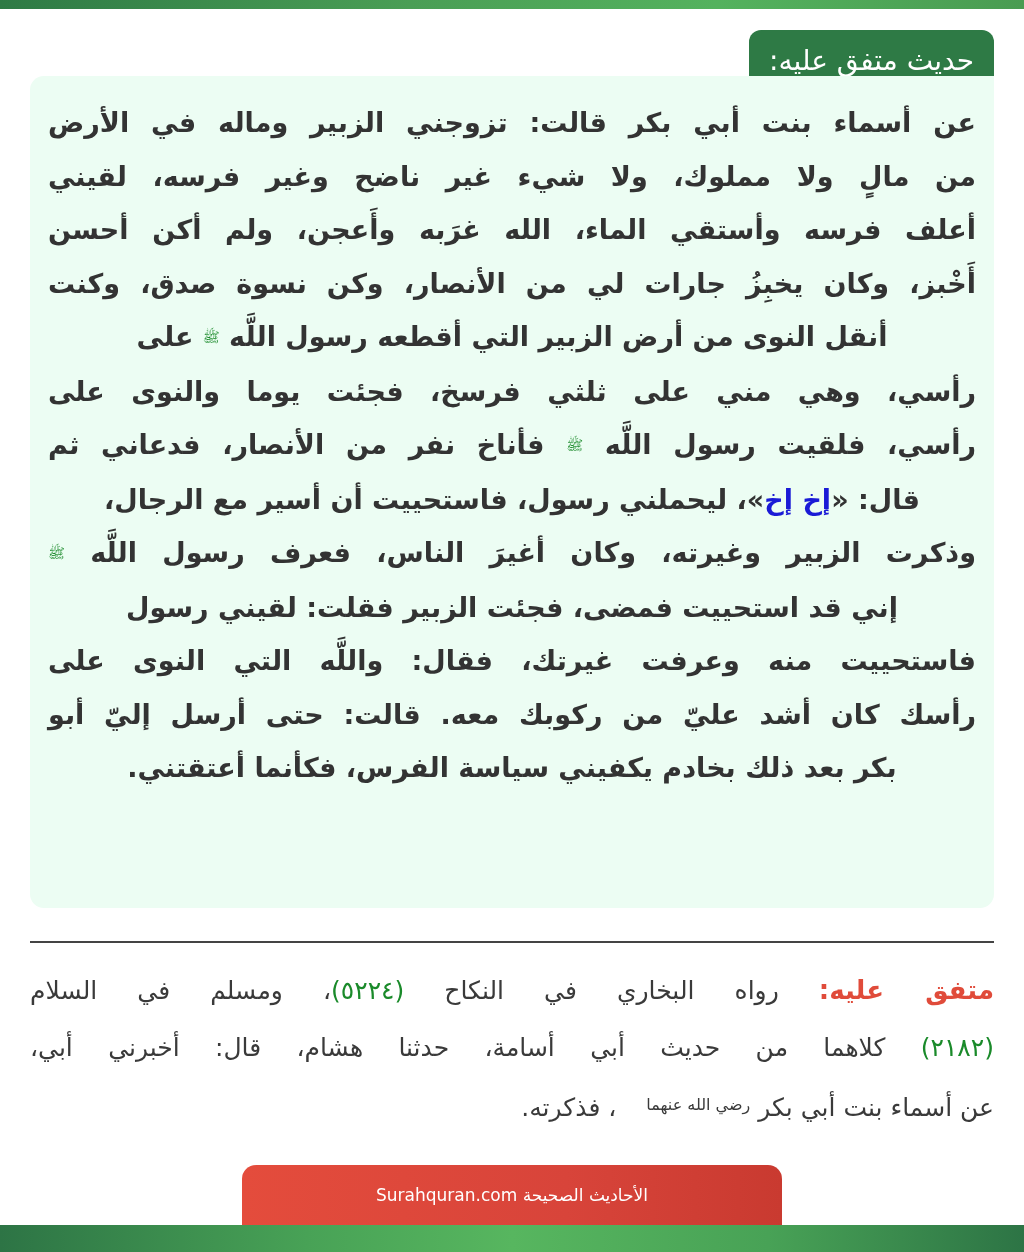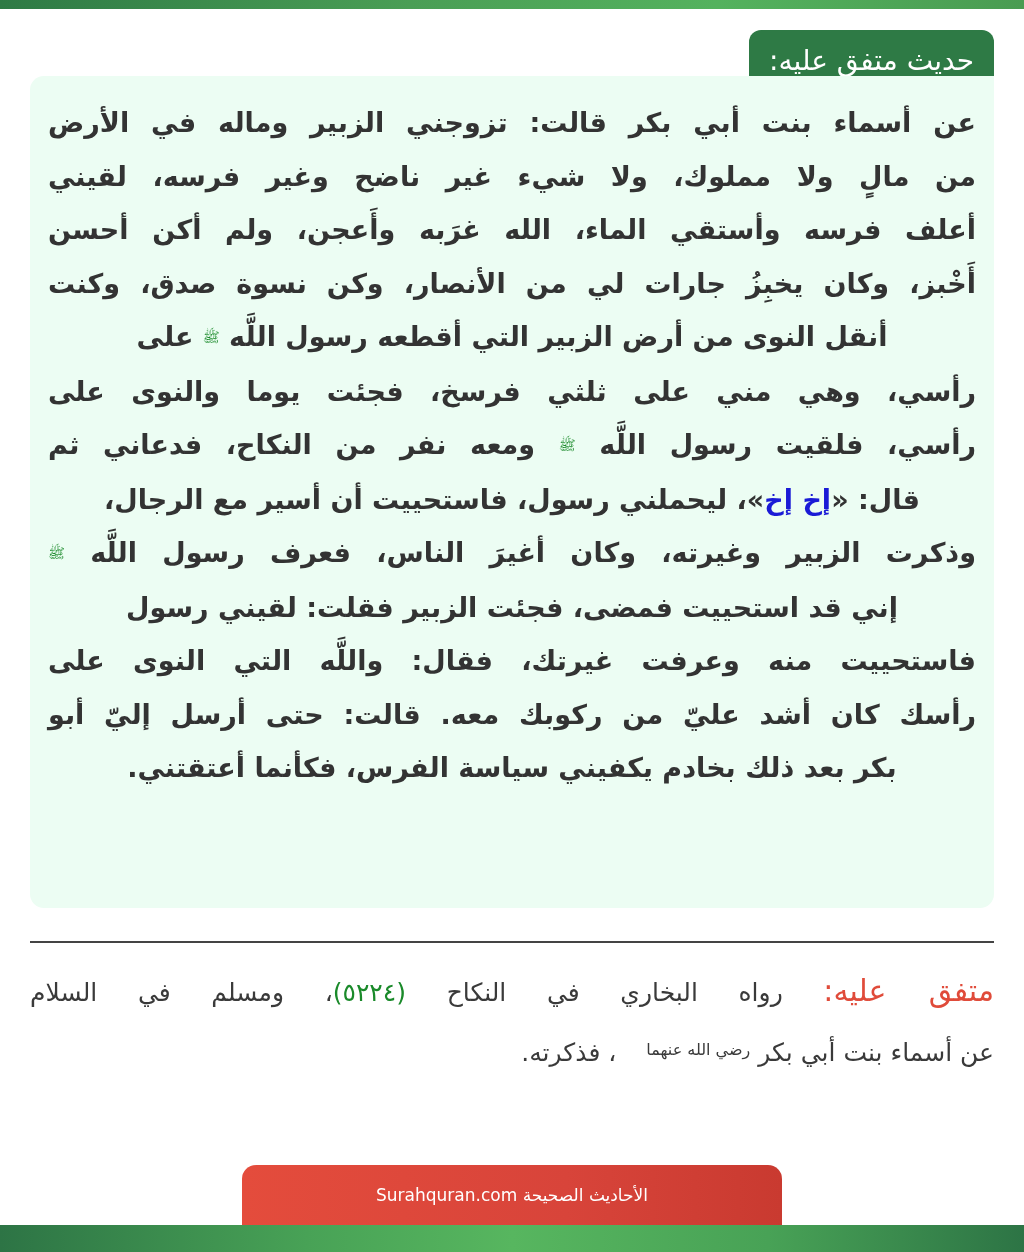--- a/index.html
+++ b/index.html
@@ -100,22 +100,22 @@
     display: block;
     white-space: nowrap;
     text-align: justify;
     text-align-last: justify;
   }
   .source .line.last {
     text-align-last: right;
   }
   .source .label {
     color: #e04b3a;
-    font-weight: normal;
-    font-size: 30px;
+    font-weight: bold;
+    font-size: 26px;
   }
   .source .ref {
     color: #1a8a2a;
   }
   .source .radi {
     font-size: 16px;
     vertical-align: 6px;
     margin-left: 30px;
   }
   .site-badge {
@@ -143,34 +143,35 @@
 </div>
 
 <div class="hadith-box">
   <p class="hadith-text">
     <span class="line">عن أسماء بنت أبي بكر قالت: تزوجني الزبير وماله في الأرض</span>
     <span class="line">من مالٍ ولا مملوك، ولا شيء غير ناضح وغير فرسه، لقيني</span>
     <span class="line">أعلف فرسه وأستقي الماء، الله غرَبه وأَعجن، ولم أكن أحسن</span>
     <span class="line">أَخْبز، وكان يخبِزُ جارات لي من الأنصار، وكن نسوة صدق، وكنت</span>
     <span class="line center"><span>أنقل النوى من أرض الزبير التي أقطعه رسول اللَّه</span> <span class="salla">ﷺ</span> <span>على</span></span>
     <span class="line">رأسي، وهي مني على ثلثي فرسخ، فجئت يوما والنوى على</span>
-    <span class="line"><span>رأسي، فلقيت رسول اللَّه</span> <span class="salla">ﷺ</span> <span>ومعه نفر من النكاح، فدعاني ثم</span></span>
+    <span class="line"><span>رأسي، فلقيت رسول اللَّه</span> <span class="salla">ﷺ</span> <span>فأناخ نفر من الأنصار، فدعاني ثم</span></span>
     <span class="line center"><span>قال: «</span><span class="blue">إخ إخ</span><span>»، ليحملني رسول، فاستحييت أن أسير مع الرجال،</span></span>
     <span class="line"><span>وذكرت الزبير وغيرته، وكان أغيرَ الناس، فعرف رسول اللَّه</span> <span class="salla">ﷺ</span></span>
     <span class="line center">إني قد استحييت فمضى، فجئت الزبير فقلت: لقيني رسول</span>
     <span class="line">فاستحييت منه وعرفت غيرتك، فقال: واللَّه التي النوى على</span>
     <span class="line">رأسك كان أشد عليّ من ركوبك معه. قالت: حتى أرسل إليّ أبو</span>
     <span class="line center">بكر بعد ذلك بخادم يكفيني سياسة الفرس، فكأنما أعتقتني.</span>
   </p>
 </div>
 
 <div class="divider"></div>
 
 <div class="source">
   <span class="line"><span class="label">متفق عليه:</span><span> رواه البخاري في النكاح </span><span class="ref">(٥٢٢٤)</span><span>، ومسلم في السلام</span></span>
+  <span class="line"><span class="ref">(٢١٨٢)</span><span> كلاهما من حديث أبي أسامة، حدثنا هشام، قال: أخبرني أبي،</span></span>
   <span class="line last"><span>عن أسماء بنت أبي بكر </span><span class="radi">رضي الله عنهما</span><span>، فذكرته.</span></span>
 </div>
 
 <div class="site-badge">
   <span>الأحاديث الصحيحة Surahquran.com</span>
 </div>
 
 <div class="bottom-bar"></div>
 
 </body></html>

